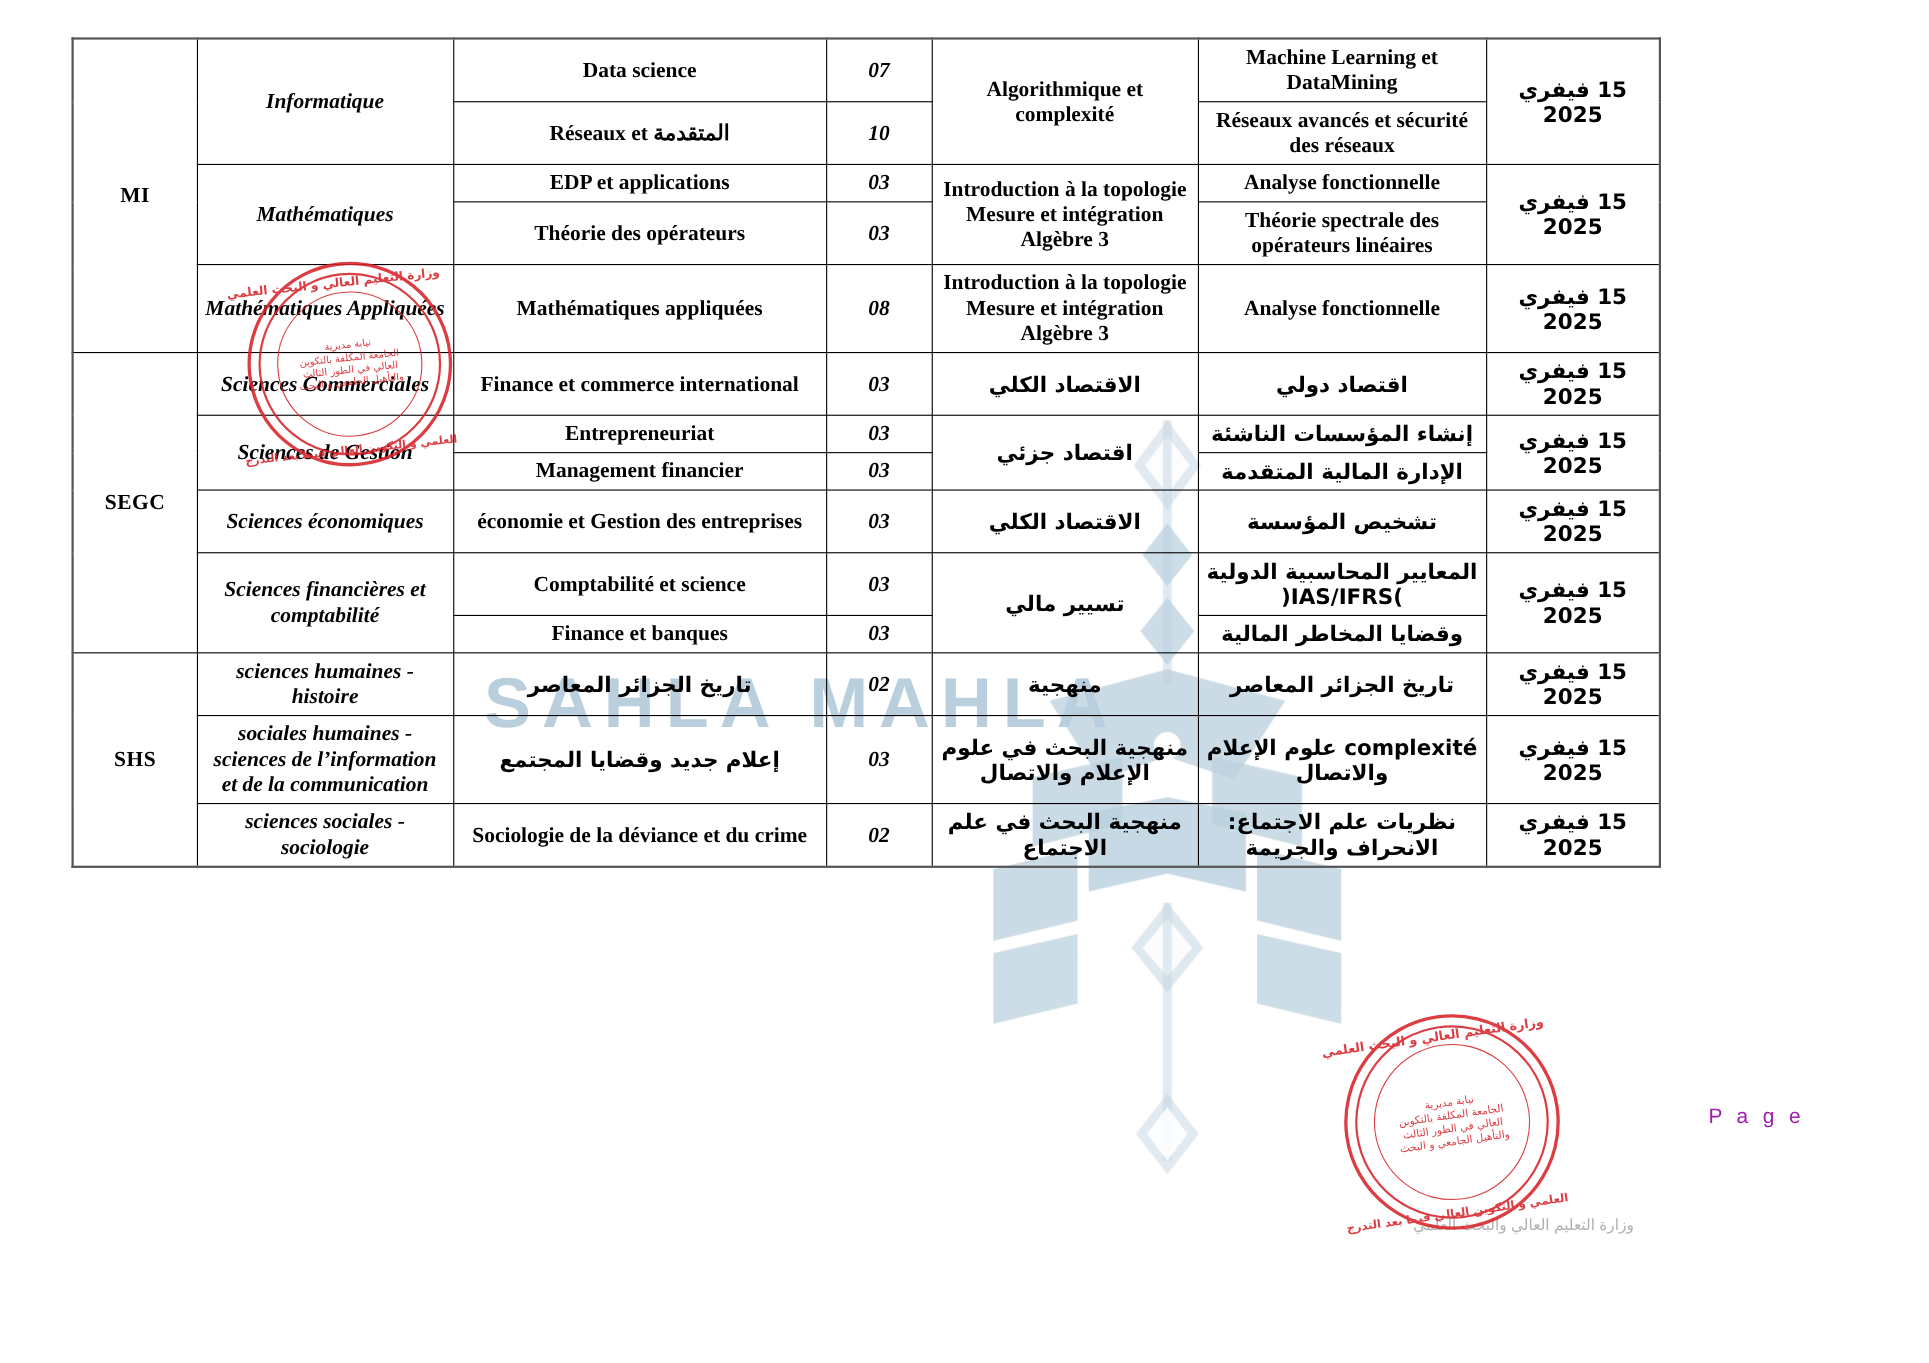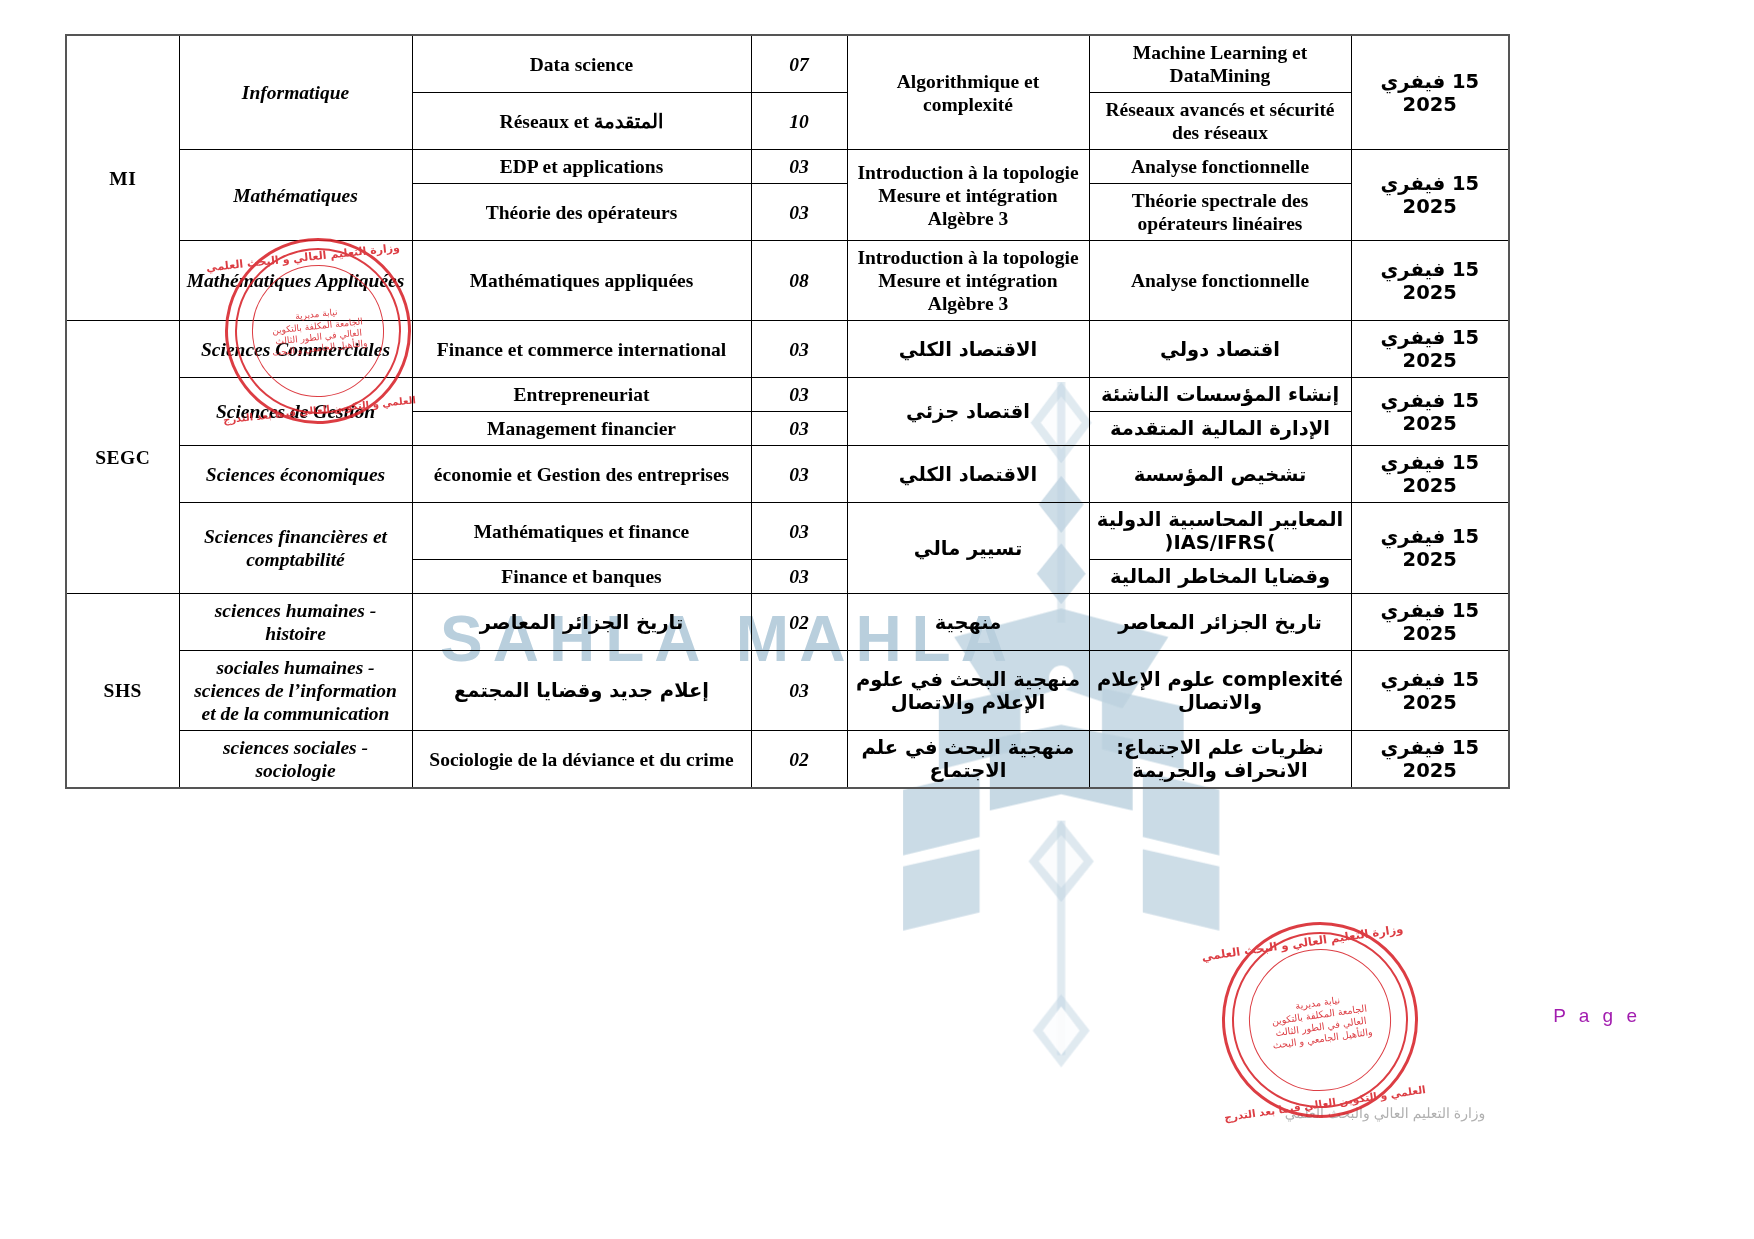--- a/index.html
+++ b/index.html
@@ -266,21 +266,21 @@
         <tr>
           <td class="spec">Sciences économiques</td>
           <td class="theme">économie et Gestion des entreprises</td>
           <td class="num">03</td>
           <td class="ar">الاقتصاد الكلي</td>
           <td class="ar">تشخيص المؤسسة</td>
           <td class="date">15 فيفري 2025</td>
         </tr>
         <tr>
           <td class="spec" rowspan="2">Sciences financières et comptabilité</td>
-          <td class="theme">Mathématiques et finance</td>
+          <td class="theme">Comptabilité et science</td>
           <td class="num">03</td>
           <td class="ar" rowspan="2">تسيير مالي</td>
           <td class="ar">المعايير المحاسبية الدولية )IAS/IFRS(</td>
           <td class="date" rowspan="2">15 فيفري 2025</td>
         </tr>
         <tr>
           <td class="theme">Finance et banques</td>
           <td class="num">03</td>
           <td class="ar">وقضايا المخاطر المالية</td>
         </tr>

